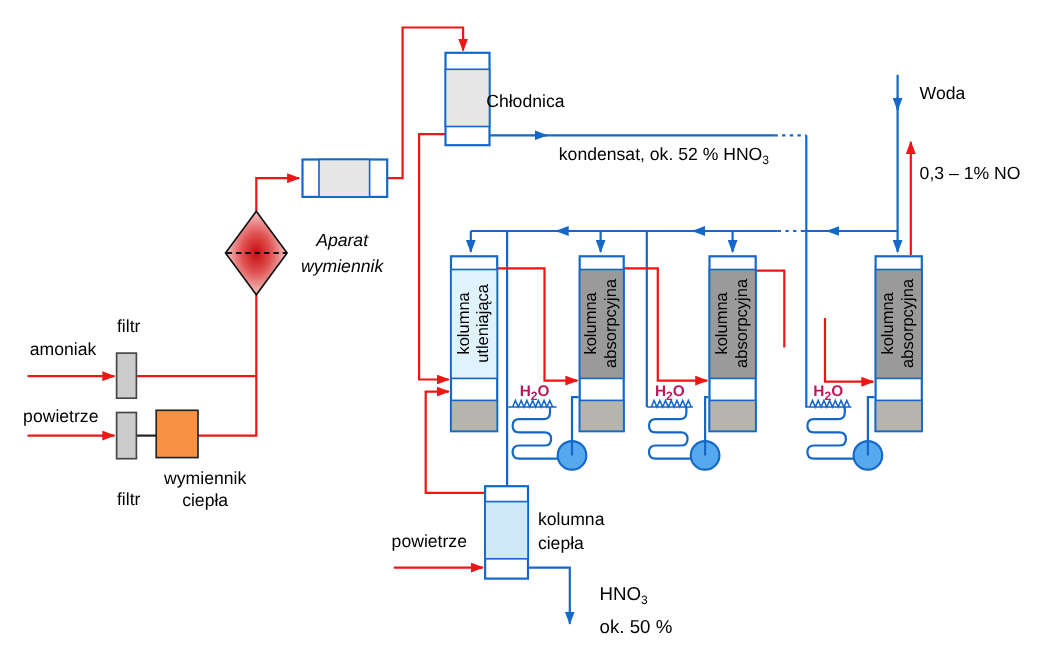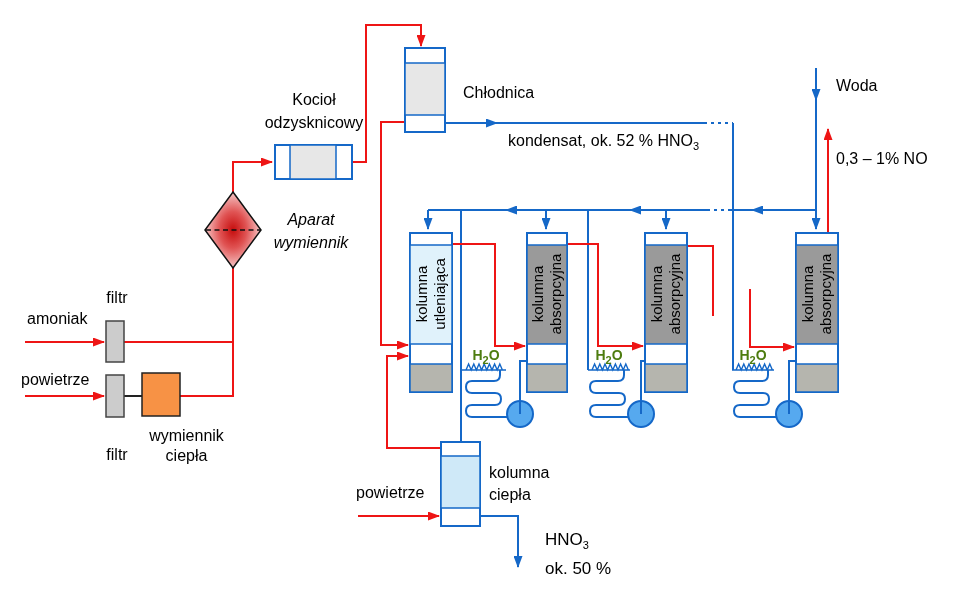--- a/index.html
+++ b/index.html
@@ -6,21 +6,21 @@
   #stage{position:relative;width:960px;height:589px;background:#fff;overflow:hidden;
          font-family:"Liberation Sans", sans-serif;color:#000;}
   #pipes{position:absolute;left:0;top:0;}
   .lbl{position:absolute;font-size:16px;line-height:20px;white-space:nowrap;}
   .c{text-align:center;}
   .two{line-height:21px;}
   .vlabel{position:absolute;transform:translate(-50%,-50%) rotate(-90deg);
           text-align:center;font-size:15px;line-height:18px;white-space:nowrap;}
   .vlabel span{display:block;}
   .two span{display:block;}
-  .h2o{position:absolute;font-size:14px;font-weight:bold;color:#4d7c0f;text-align:center;}
+  .h2o{position:absolute;font-size:14px;font-weight:bold;color:#be185d;text-align:center;}
   .sub{font-size:11px;vertical-align:-4px;}
   .big{font-size:17px;line-height:23px;}
 </style>
 </head>
 <body>
 
 <div id="stage">
 
 <svg id="pipes" width="960" height="589" viewBox="0 0 960 589" xmlns="http://www.w3.org/2000/svg">
   <defs>
@@ -152,26 +152,22 @@
 <div class="lbl c two" style="left:139px;top:426px;width:95px;line-height:20px;">
   <span>wymiennik</span>
   <span>ciepła</span>
 </div>
 
 <div class="lbl c two" style="left:264px;top:208px;width:94px;line-height:23px;font-style:italic;">
   <span>Aparat</span>
   <span>wymiennik</span>
 </div>
 
-<div class="lbl c two" style="left:254px;top:88px;width:120px;line-height:23px;">
-  <span>Kocioł</span>
-  <span>odzysknicowy</span>
-</div>
-
-<div class="lbl" style="left:463px;top:83px;">Chłodnica</div>
+
+<div class="lbl" style="left:442px;top:83px;">Chłodnica</div>
 
 <div class="lbl" style="left:508px;top:131px;">
   <span>kondensat, ok. 52 % HNO</span><span class="sub">3</span>
 </div>
 
 <div class="lbl" style="left:836px;top:76px;">Woda</div>
 <div class="lbl" style="left:836px;top:149px;">0,3 – 1% NO</div>
 
 <div class="h2o" style="left:466px;top:347px;width:40px;">
   <span>H</span><span class="sub">2</span><span>O</span>

